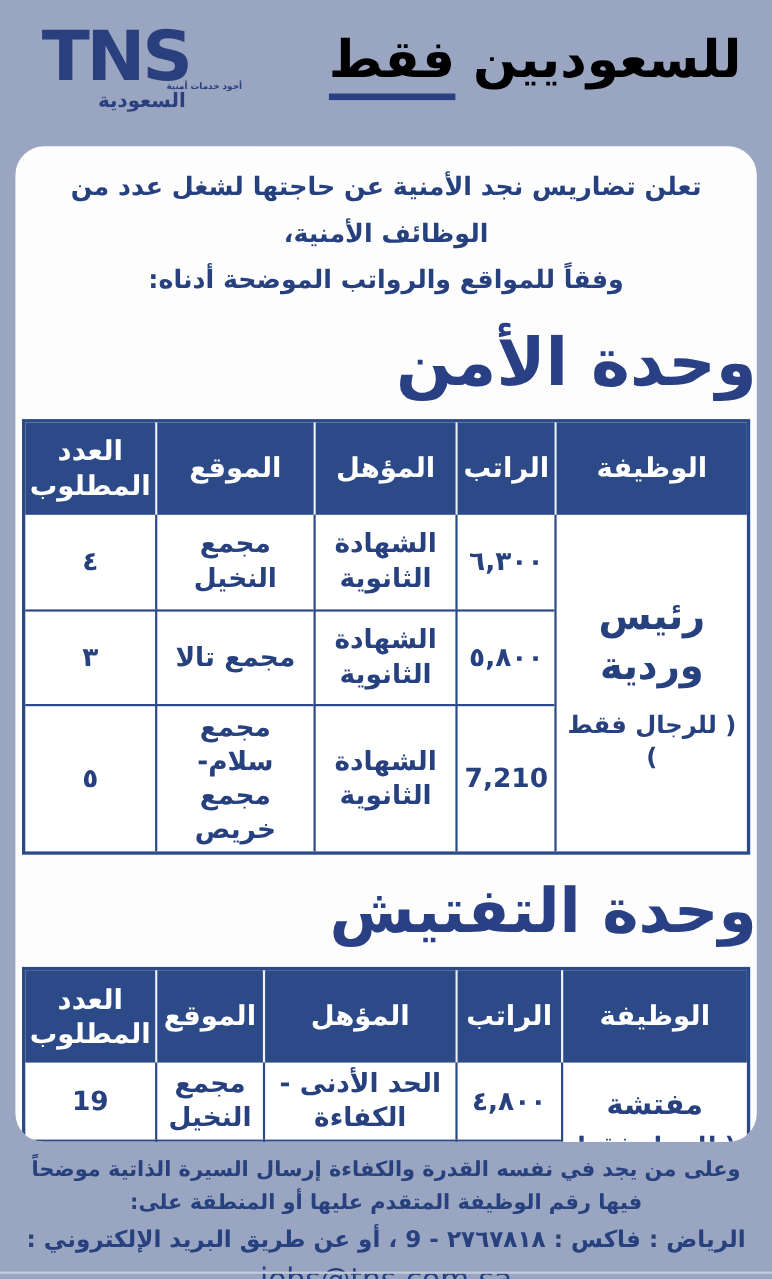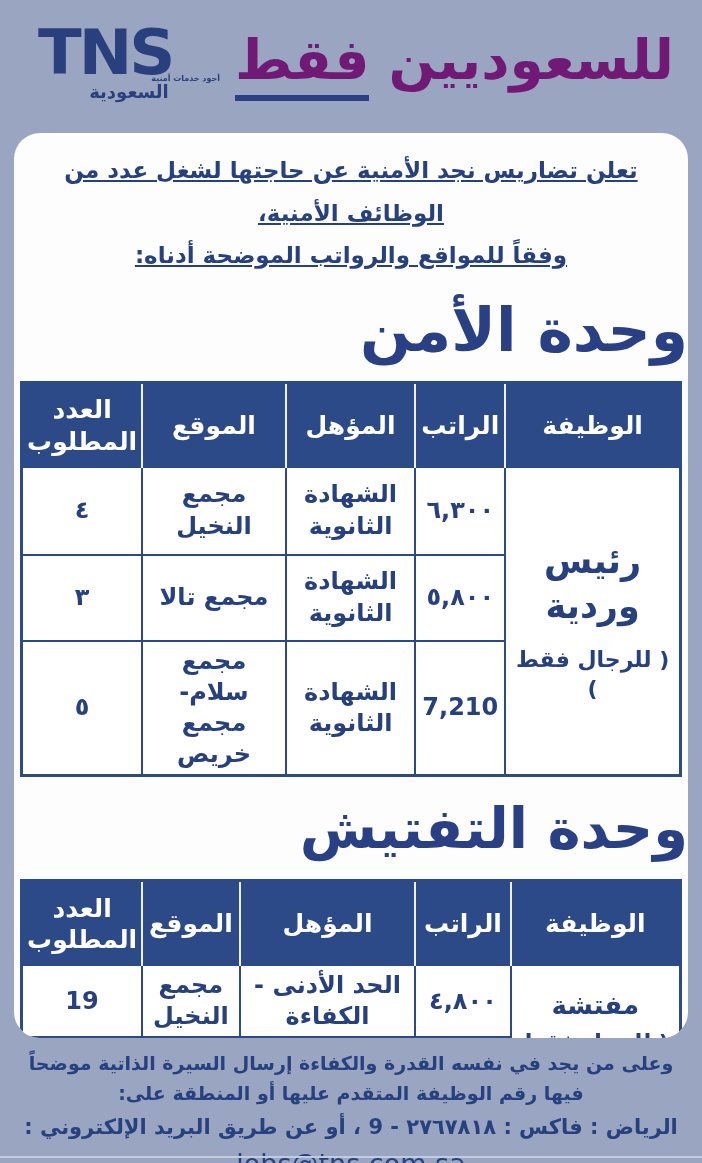--- a/index.html
+++ b/index.html
@@ -22,35 +22,34 @@
   .logo-text {
     font-size:64px; font-weight:bold; color:#2a3f7d;
     letter-spacing:-3px; line-height:0.95;
     transform:scaleY(0.98); display:inline-block;
   }
   .logo-sub { text-align:right; margin-top:-8px; direction:rtl; padding-right:8px; }
   .logo-sub-small { font-size:8px; font-weight:bold; color:#2a3f7d; line-height:1; }
   .logo-sub-big { font-size:18px; font-weight:bold; color:#2a3f7d; line-height:1.05;text-align:center; }
   .page-title {
     position:absolute; top:26px; right:28px; width:310px;
-    text-align:center; font-size:55px; font-weight:bold; color:#701a75;
+    text-align:center; font-size:47px; font-weight:bold; color:#000000;
     line-height:1.25; white-space:nowrap;
   }
   .page-title .u { border-bottom:6px solid #2a4085; padding-bottom:3px; }
 
   
   .card {
     position:absolute; left:14px; right:14px; top:133px; height:905px;
     background:#fdfdfd; border-radius:26px; overflow:hidden;
   }
   .intro {
     margin-top:16px; text-align:center;
     font-size:23px; font-weight:bold; color:#27417f; line-height:1.85;
     padding:0 30px;
-    text-decoration:underline;
   }
   .section-heading {
     text-align:right; font-weight:bold; color:#2a4085;
   }
   .section-heading.h1 { font-size:60px; margin-top:14px; line-height:1.3; }
   .section-heading.h2 { font-size:56px; margin-top:14px; line-height:1.35; }
 
   
   table.jobs {
     border-collapse:separate; border-spacing:0;

